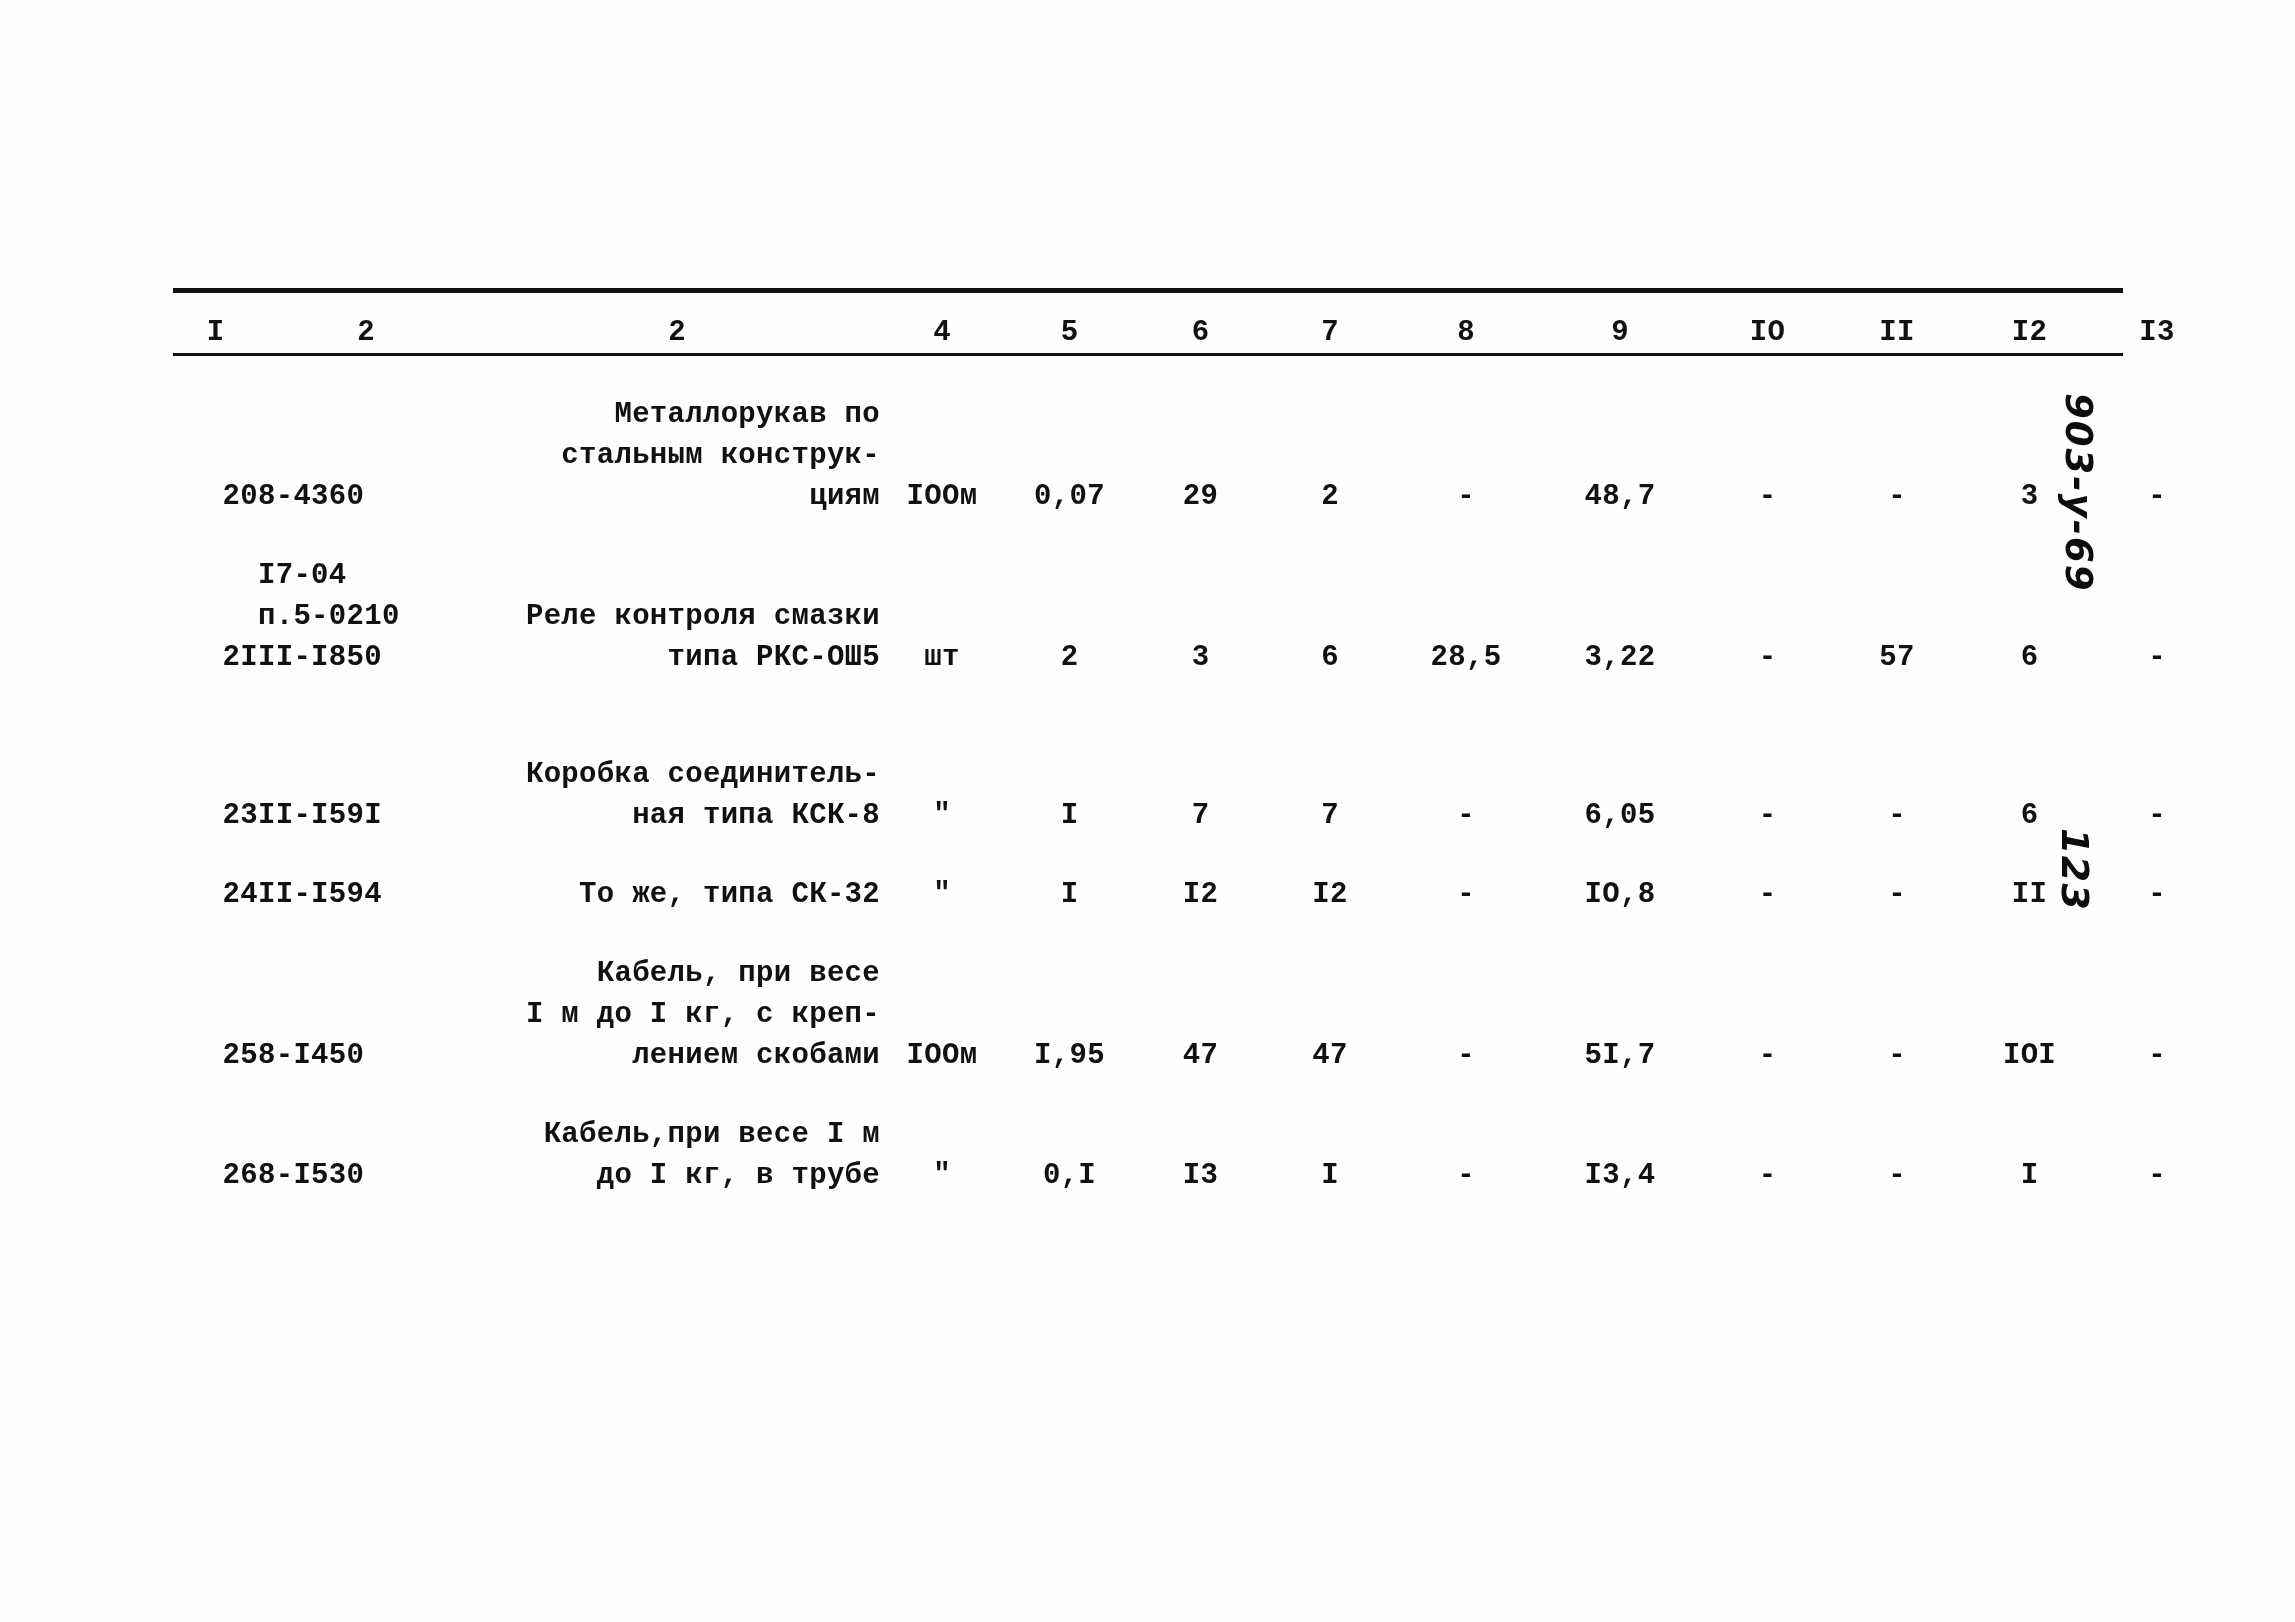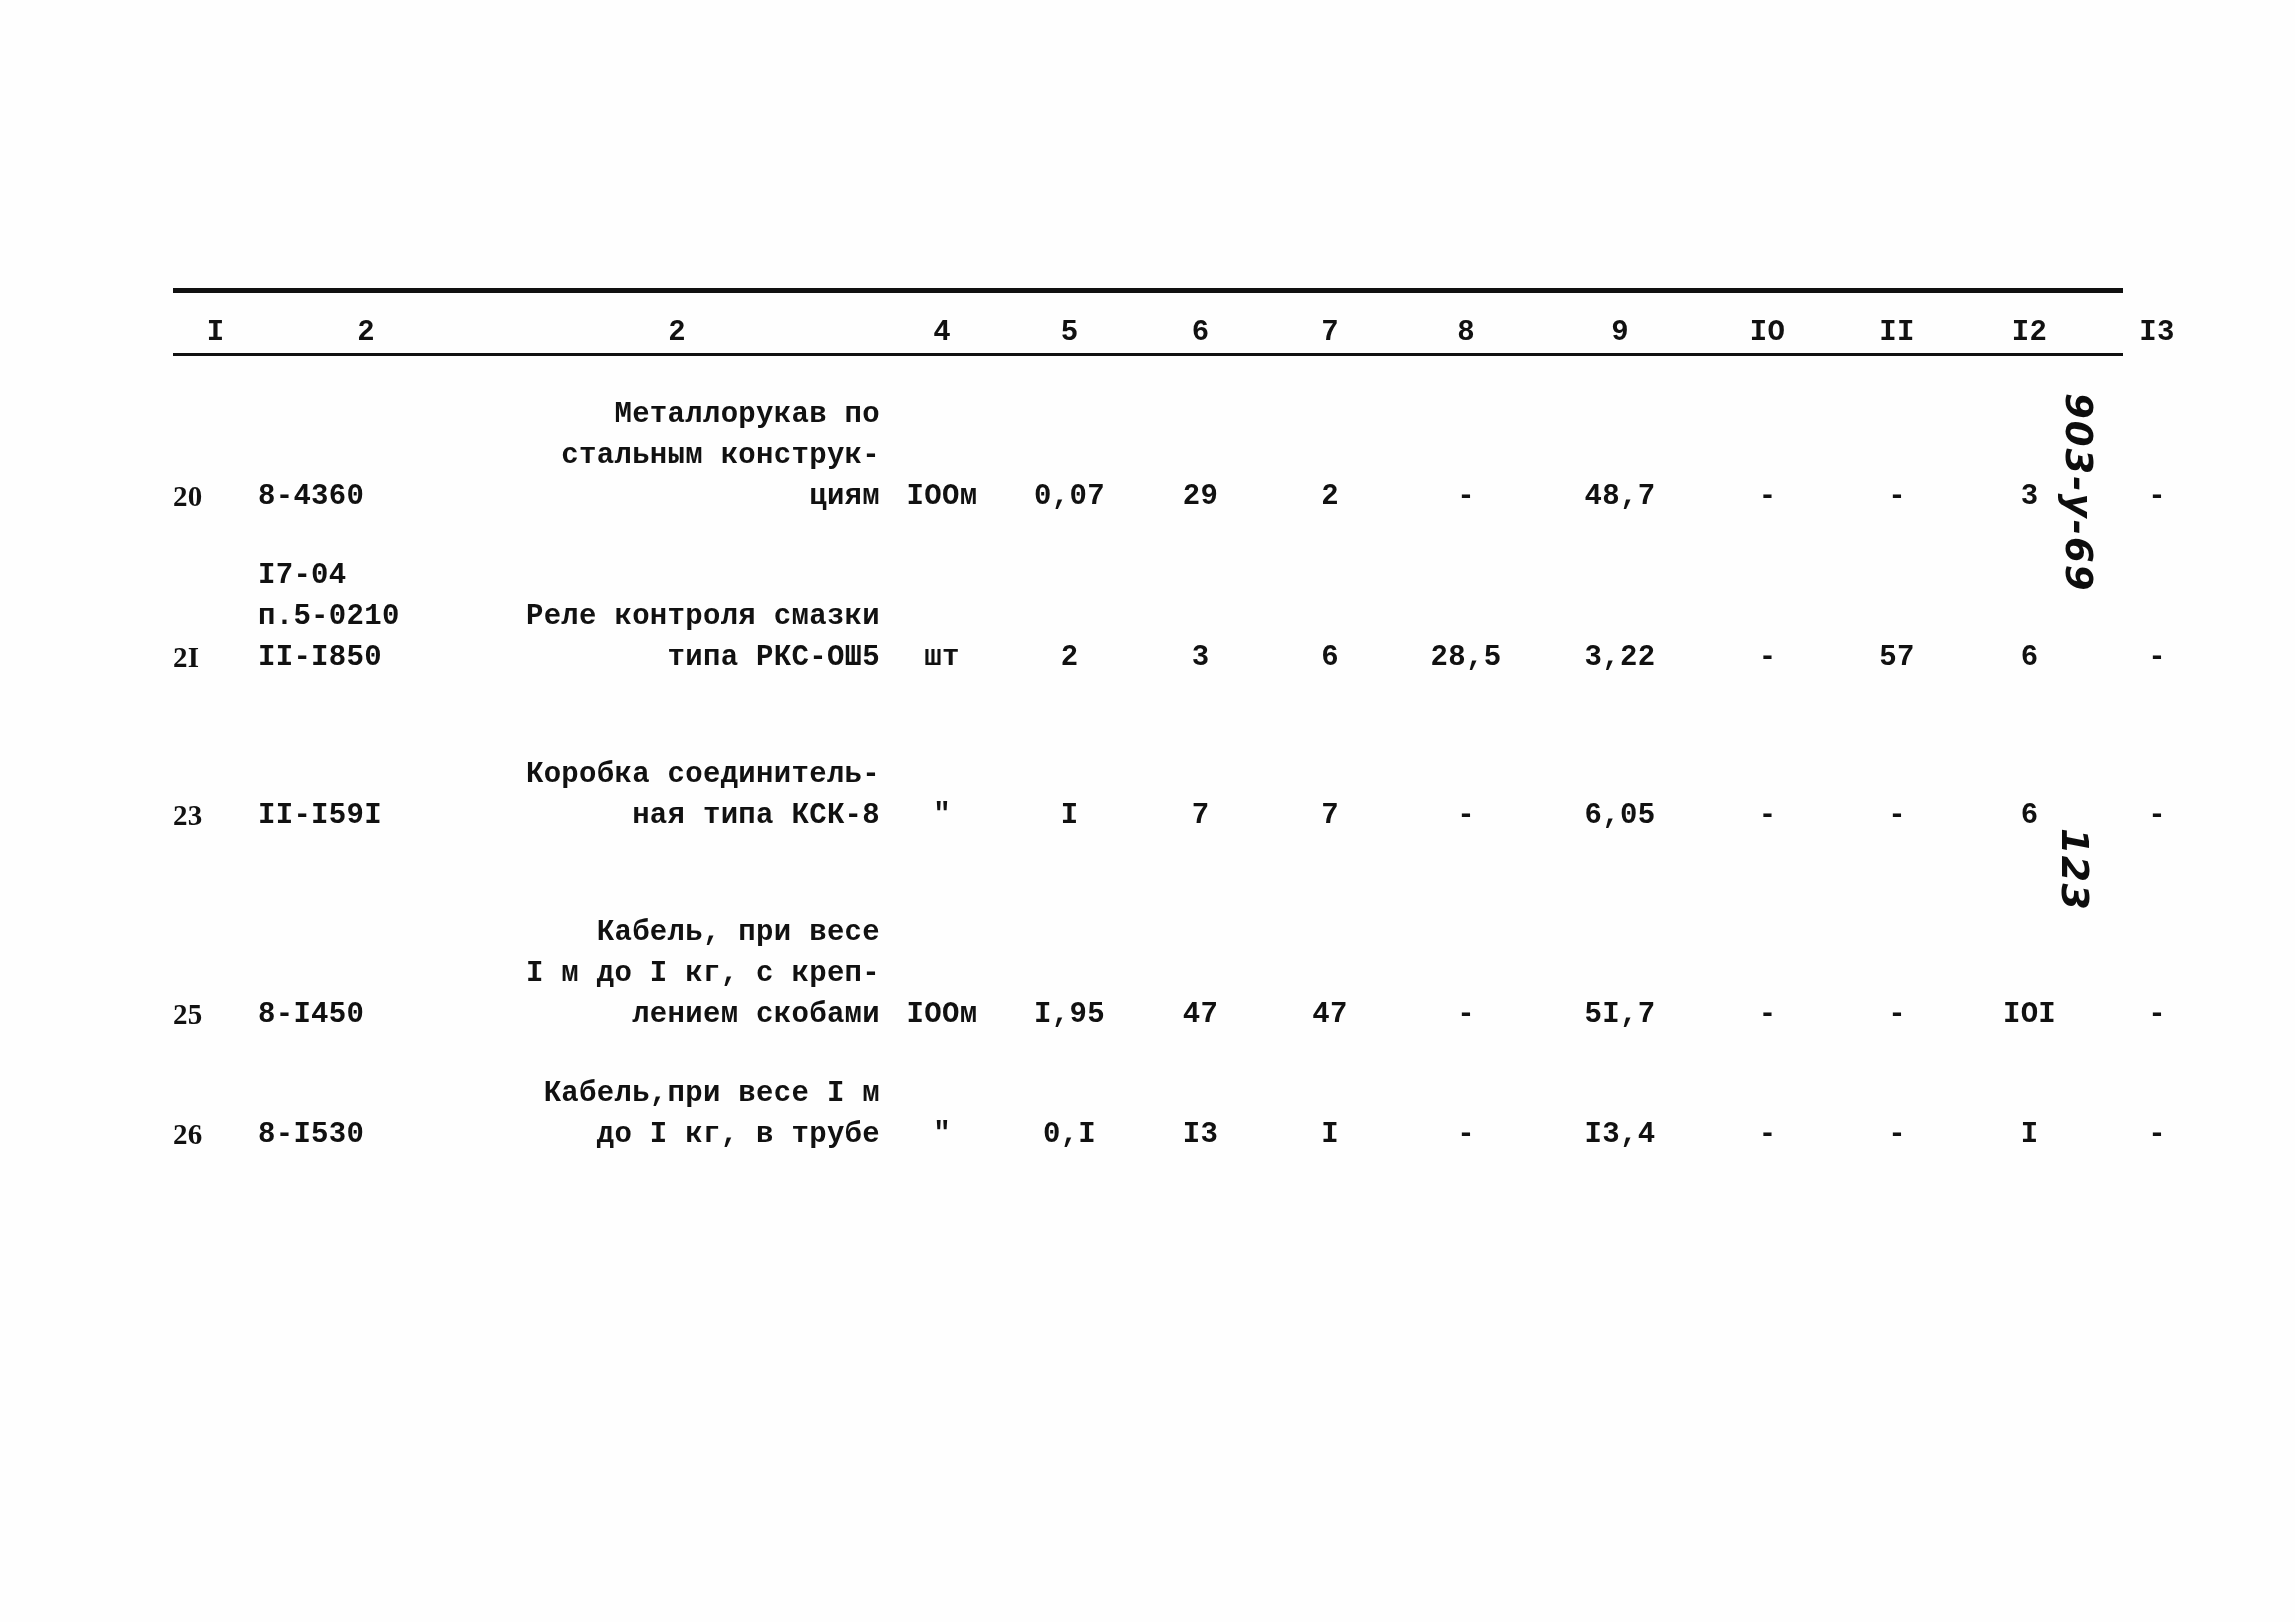--- a/index.html
+++ b/index.html
@@ -73,21 +73,21 @@
   .hdr td {
     text-align: center;
     height: 60px;
     vertical-align: middle;
     font-size: 30px;
   }
   .hdr td.h1 { text-align: center; }
 
   
   .body-row td { vertical-align: bottom; }
-  .num   { text-align: left; font-family: Liberation Serif, serif; }
+  .num   { text-align: right; }
   .left  { text-align: left; font-family: Liberation Mono, monospace; }
   .cnum  { text-align: center; }
   .cdash { text-align: center; }
 
   .spacer { height: 38px; }
   .spacer td { height: 38px; line-height: 38px; }
 
   .desc {
     text-align: right;
     white-space: pre-line;
@@ -260,20 +260,35 @@
         <td class="cdash">-</td>
         <td class="cdash">-</td>
         <td class="cnum">6</td>
         <td class="cdash">-</td>
       </tr>
 
       <tr class="spacer">
         <td colspan="13"></td>
       </tr>
 
+      <tr class="body-row">
+        <td class="num">24</td>
+        <td class="left stack">II-I594</td>
+        <td class="desc">То же, типа СК-32</td>
+        <td class="quote">"</td>
+        <td class="cnum">I</td>
+        <td class="cnum">I2</td>
+        <td class="cnum">I2</td>
+        <td class="cdash">-</td>
+        <td class="cnum">IO,8</td>
+        <td class="cdash">-</td>
+        <td class="cdash">-</td>
+        <td class="cnum">II</td>
+        <td class="cdash">-</td>
+      </tr>
 
       <tr class="spacer">
         <td colspan="13"></td>
       </tr>
 
       <tr class="body-row">
         <td class="num">25</td>
         <td class="left stack">8-I450</td>
         <td class="desc">Кабель, при весе
 I м до I кг, с креп-

